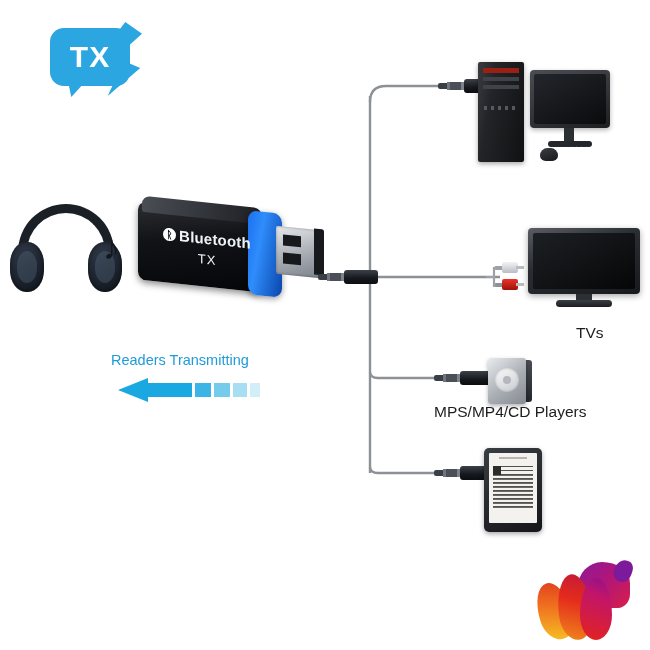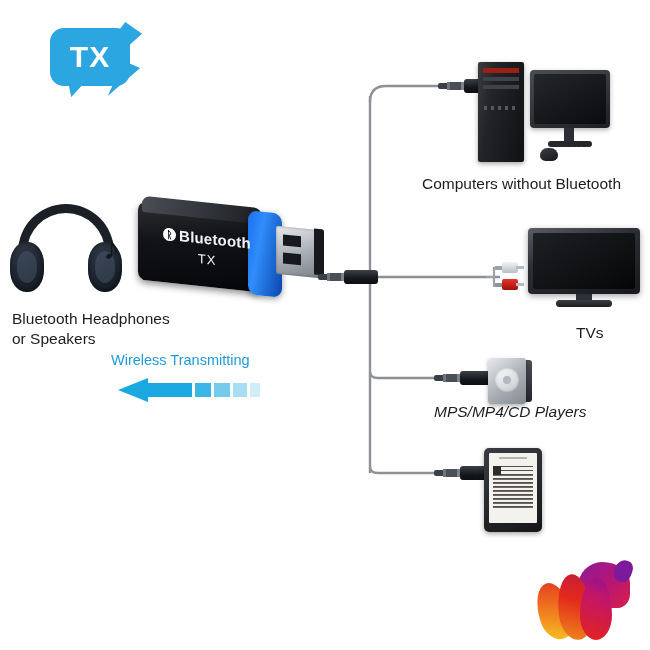--- a/index.html
+++ b/index.html
@@ -179,21 +179,21 @@
     background:repeating-linear-gradient(180deg,#54514c 0 1px,transparent 1px 4px);}
   .kd-screen .lines2{position:absolute;left:4px;top:22px;right:4px;height:33px;
     background:repeating-linear-gradient(180deg,#6b6762 0 1px,transparent 1px 4px);}
 
   
   .label{position:absolute;color:#1d1d1d;font-size:15.5px;line-height:20px;
     font-family:"Liberation Sans",sans-serif;}
   #label-headphones{left:12px;top:309px;width:200px;}
   #label-computers{left:422px;top:174px;}
   #label-tvs{left:576px;top:323px;}
-  #label-mp3{left:434px;top:402px;font-style:italic;}
+  #label-mp3{left:434px;top:402px;}
   #label-kindle{left:424px;top:530px;}
   #label-wireless{left:111px;top:350px;color:#1e9bd8;font-size:14.5px;}
 
   
   #wireless-arrow{left:118px;top:378px;width:142px;height:24px;}
   .wa-head{position:absolute;left:0;top:0;width:30px;height:24px;background:#19a8e0;
     clip-path:polygon(0 50%,100% 0,100% 100%);}
   .wa-seg{position:absolute;top:5px;height:14px;background:#19a8e0;}
   .wa-s1{left:29px;width:45px;}
   .wa-s2{left:77px;width:16px;opacity:.85;}
@@ -242,26 +242,22 @@
     <div class="txt">TX</div>
   </div>
 
   <div id="headphones" class="abs">
     <div class="hp-band"></div>
     <div class="hp-cup l"></div>
     <div class="hp-cup r"></div>
   </div>
   <div id="music-note" class="abs">♪</div>
 
-  <div id="label-headphones" class="label">
-    <div>Bluetooth Headphones</div>
-    <div>or Speakers</div>
-  </div>
-
-  <div id="label-wireless" class="label">Wireless Transmitting</div>
+
+  <div id="label-wireless" class="label">Readers Transmitting</div>
   <div id="wireless-arrow" class="abs">
     <div class="wa-head"></div>
     <div class="wa-seg wa-s1"></div>
     <div class="wa-seg wa-s2"></div>
     <div class="wa-seg wa-s3"></div>
     <div class="wa-seg wa-s4"></div>
     <div class="wa-seg wa-s5"></div>
   </div>
 
   <div id="dongle" class="abs">
@@ -294,21 +290,20 @@
       <div class="dots"></div>
     </div>
     <div class="pc-mon">
       <div class="screen"></div>
     </div>
     <div class="pc-stand"></div>
     <div class="pc-base"></div>
     <div class="pc-kbd"></div>
     <div class="pc-mouse"></div>
   </div>
-  <div id="label-computers" class="label">Computers without Bluetooth</div>
 
   <div class="jack abs" style="left:318px;top:270px;">
     <div class="tip"></div>
     <div class="r1"></div>
     <div class="shaft"></div>
     <div class="r2"></div>
     <div class="barrel"></div>
   </div>
 
   <div id="rca" class="abs">

